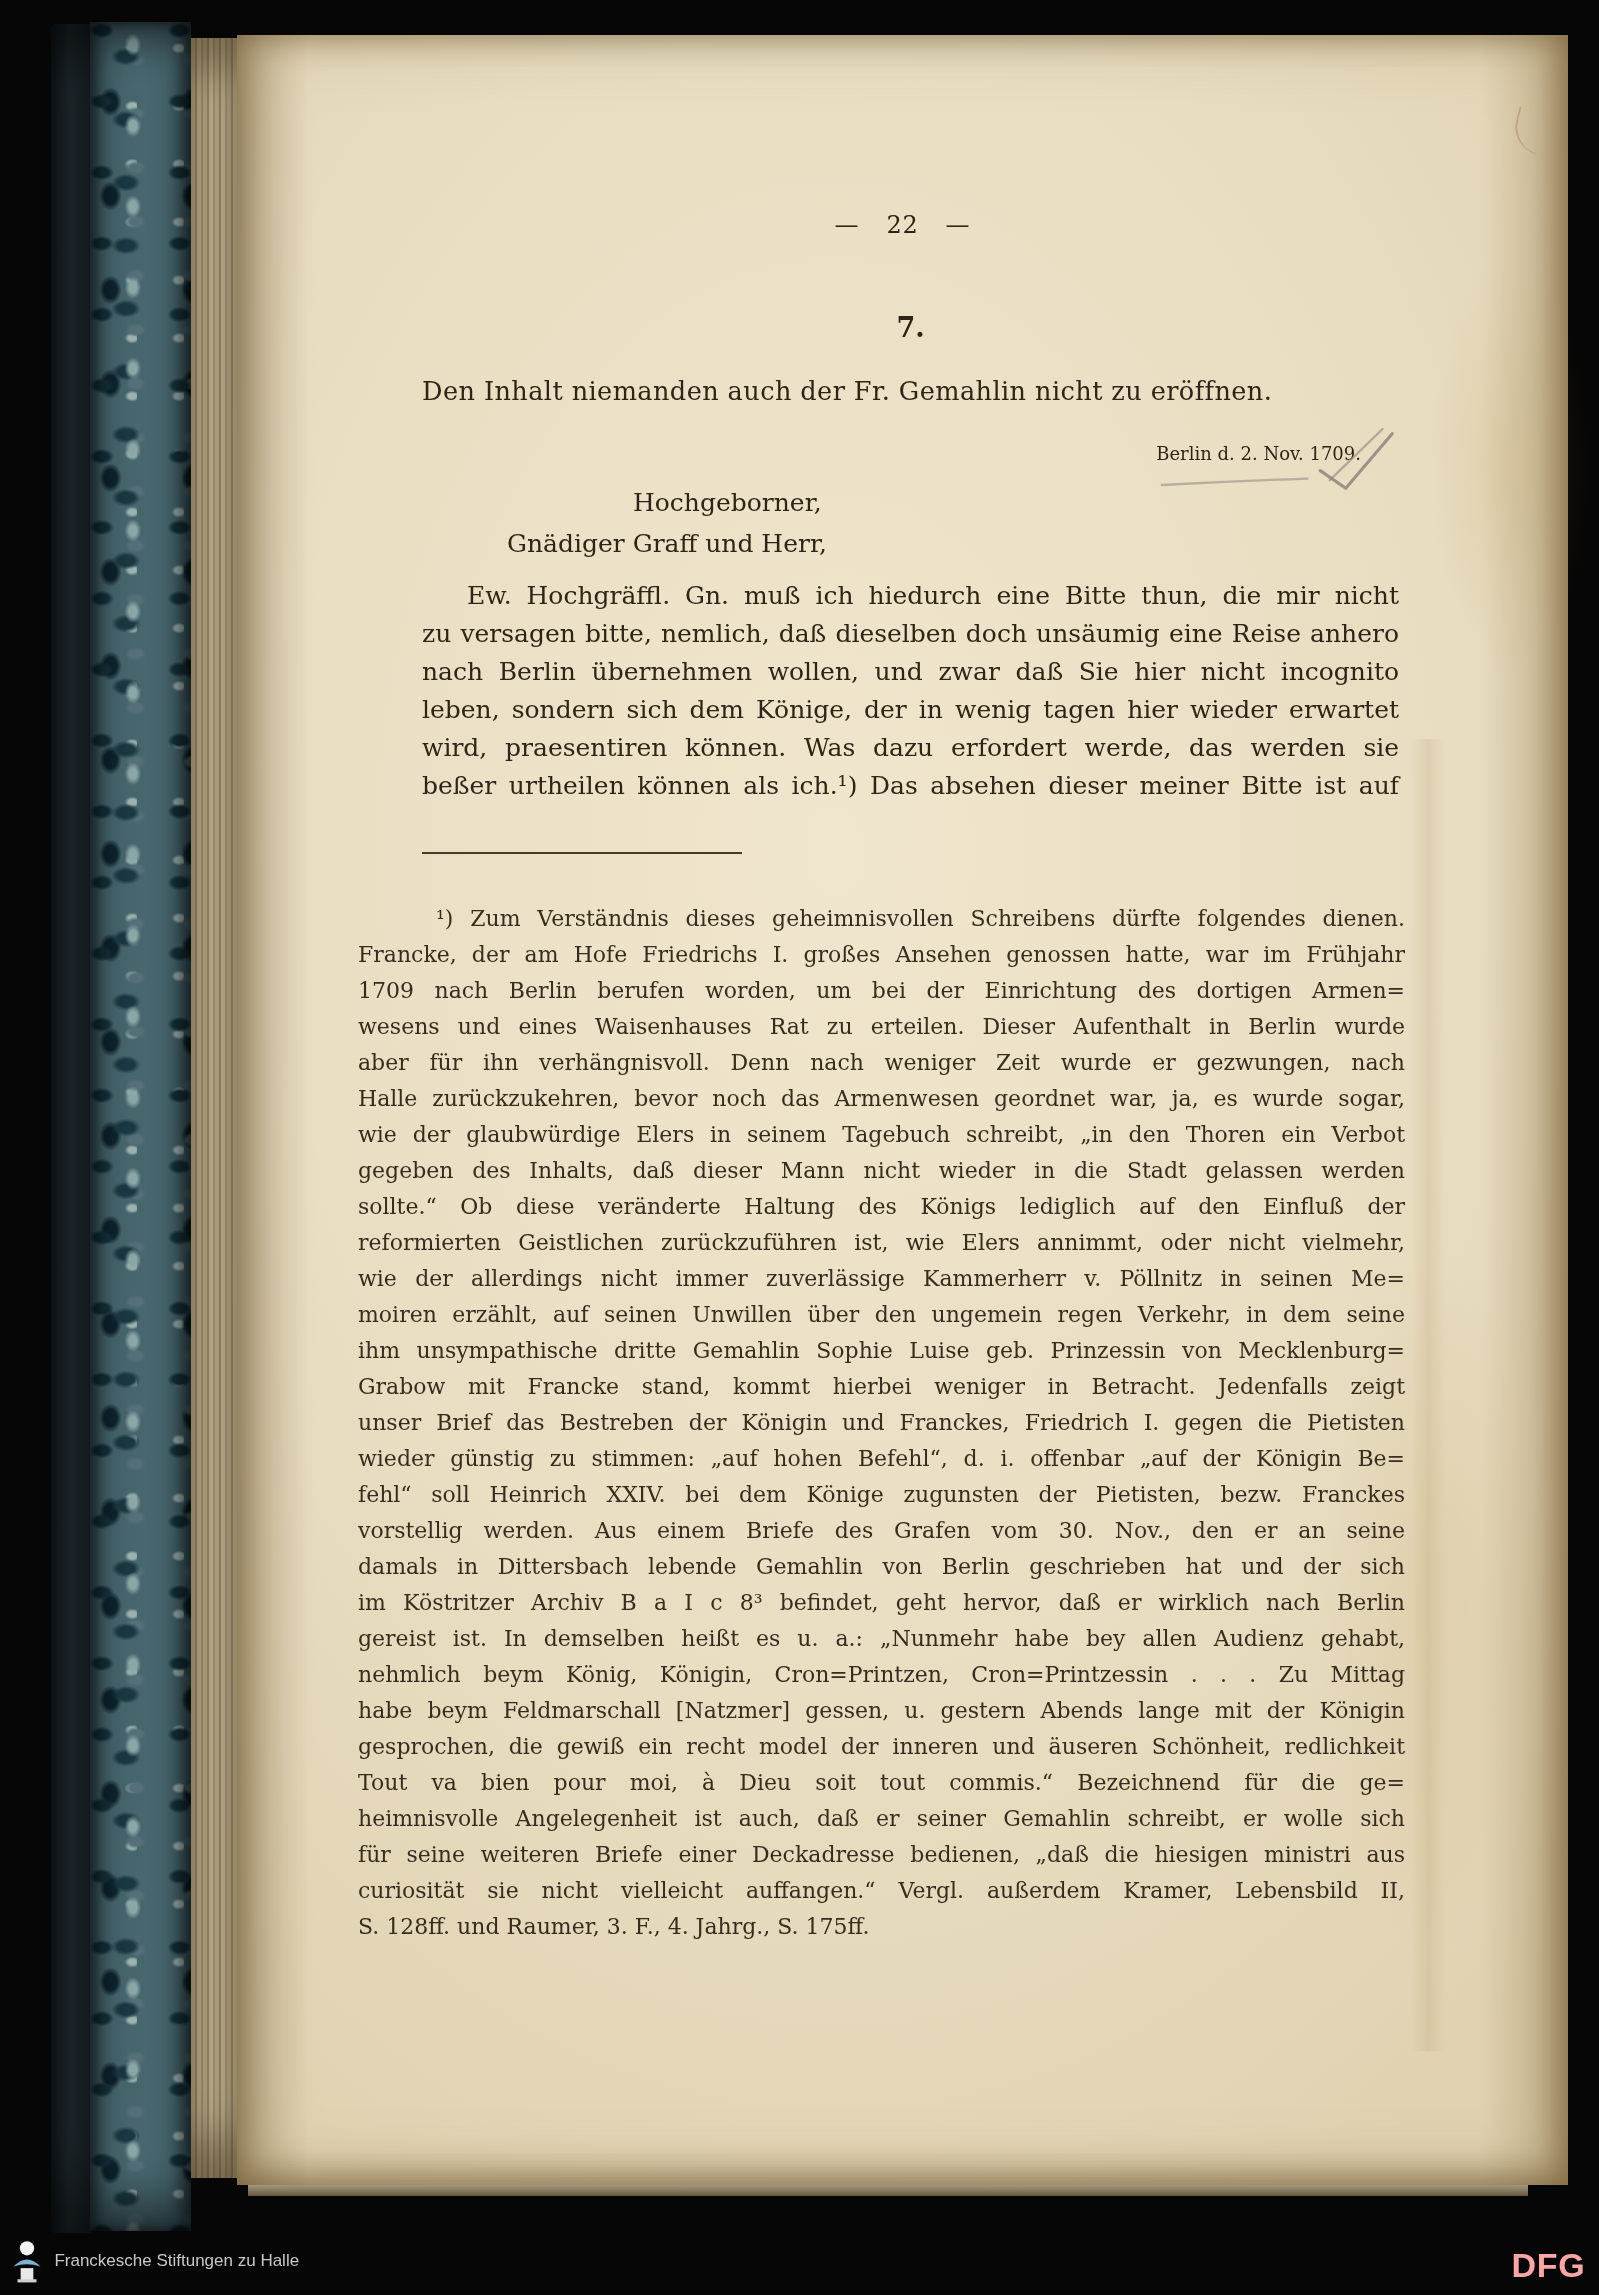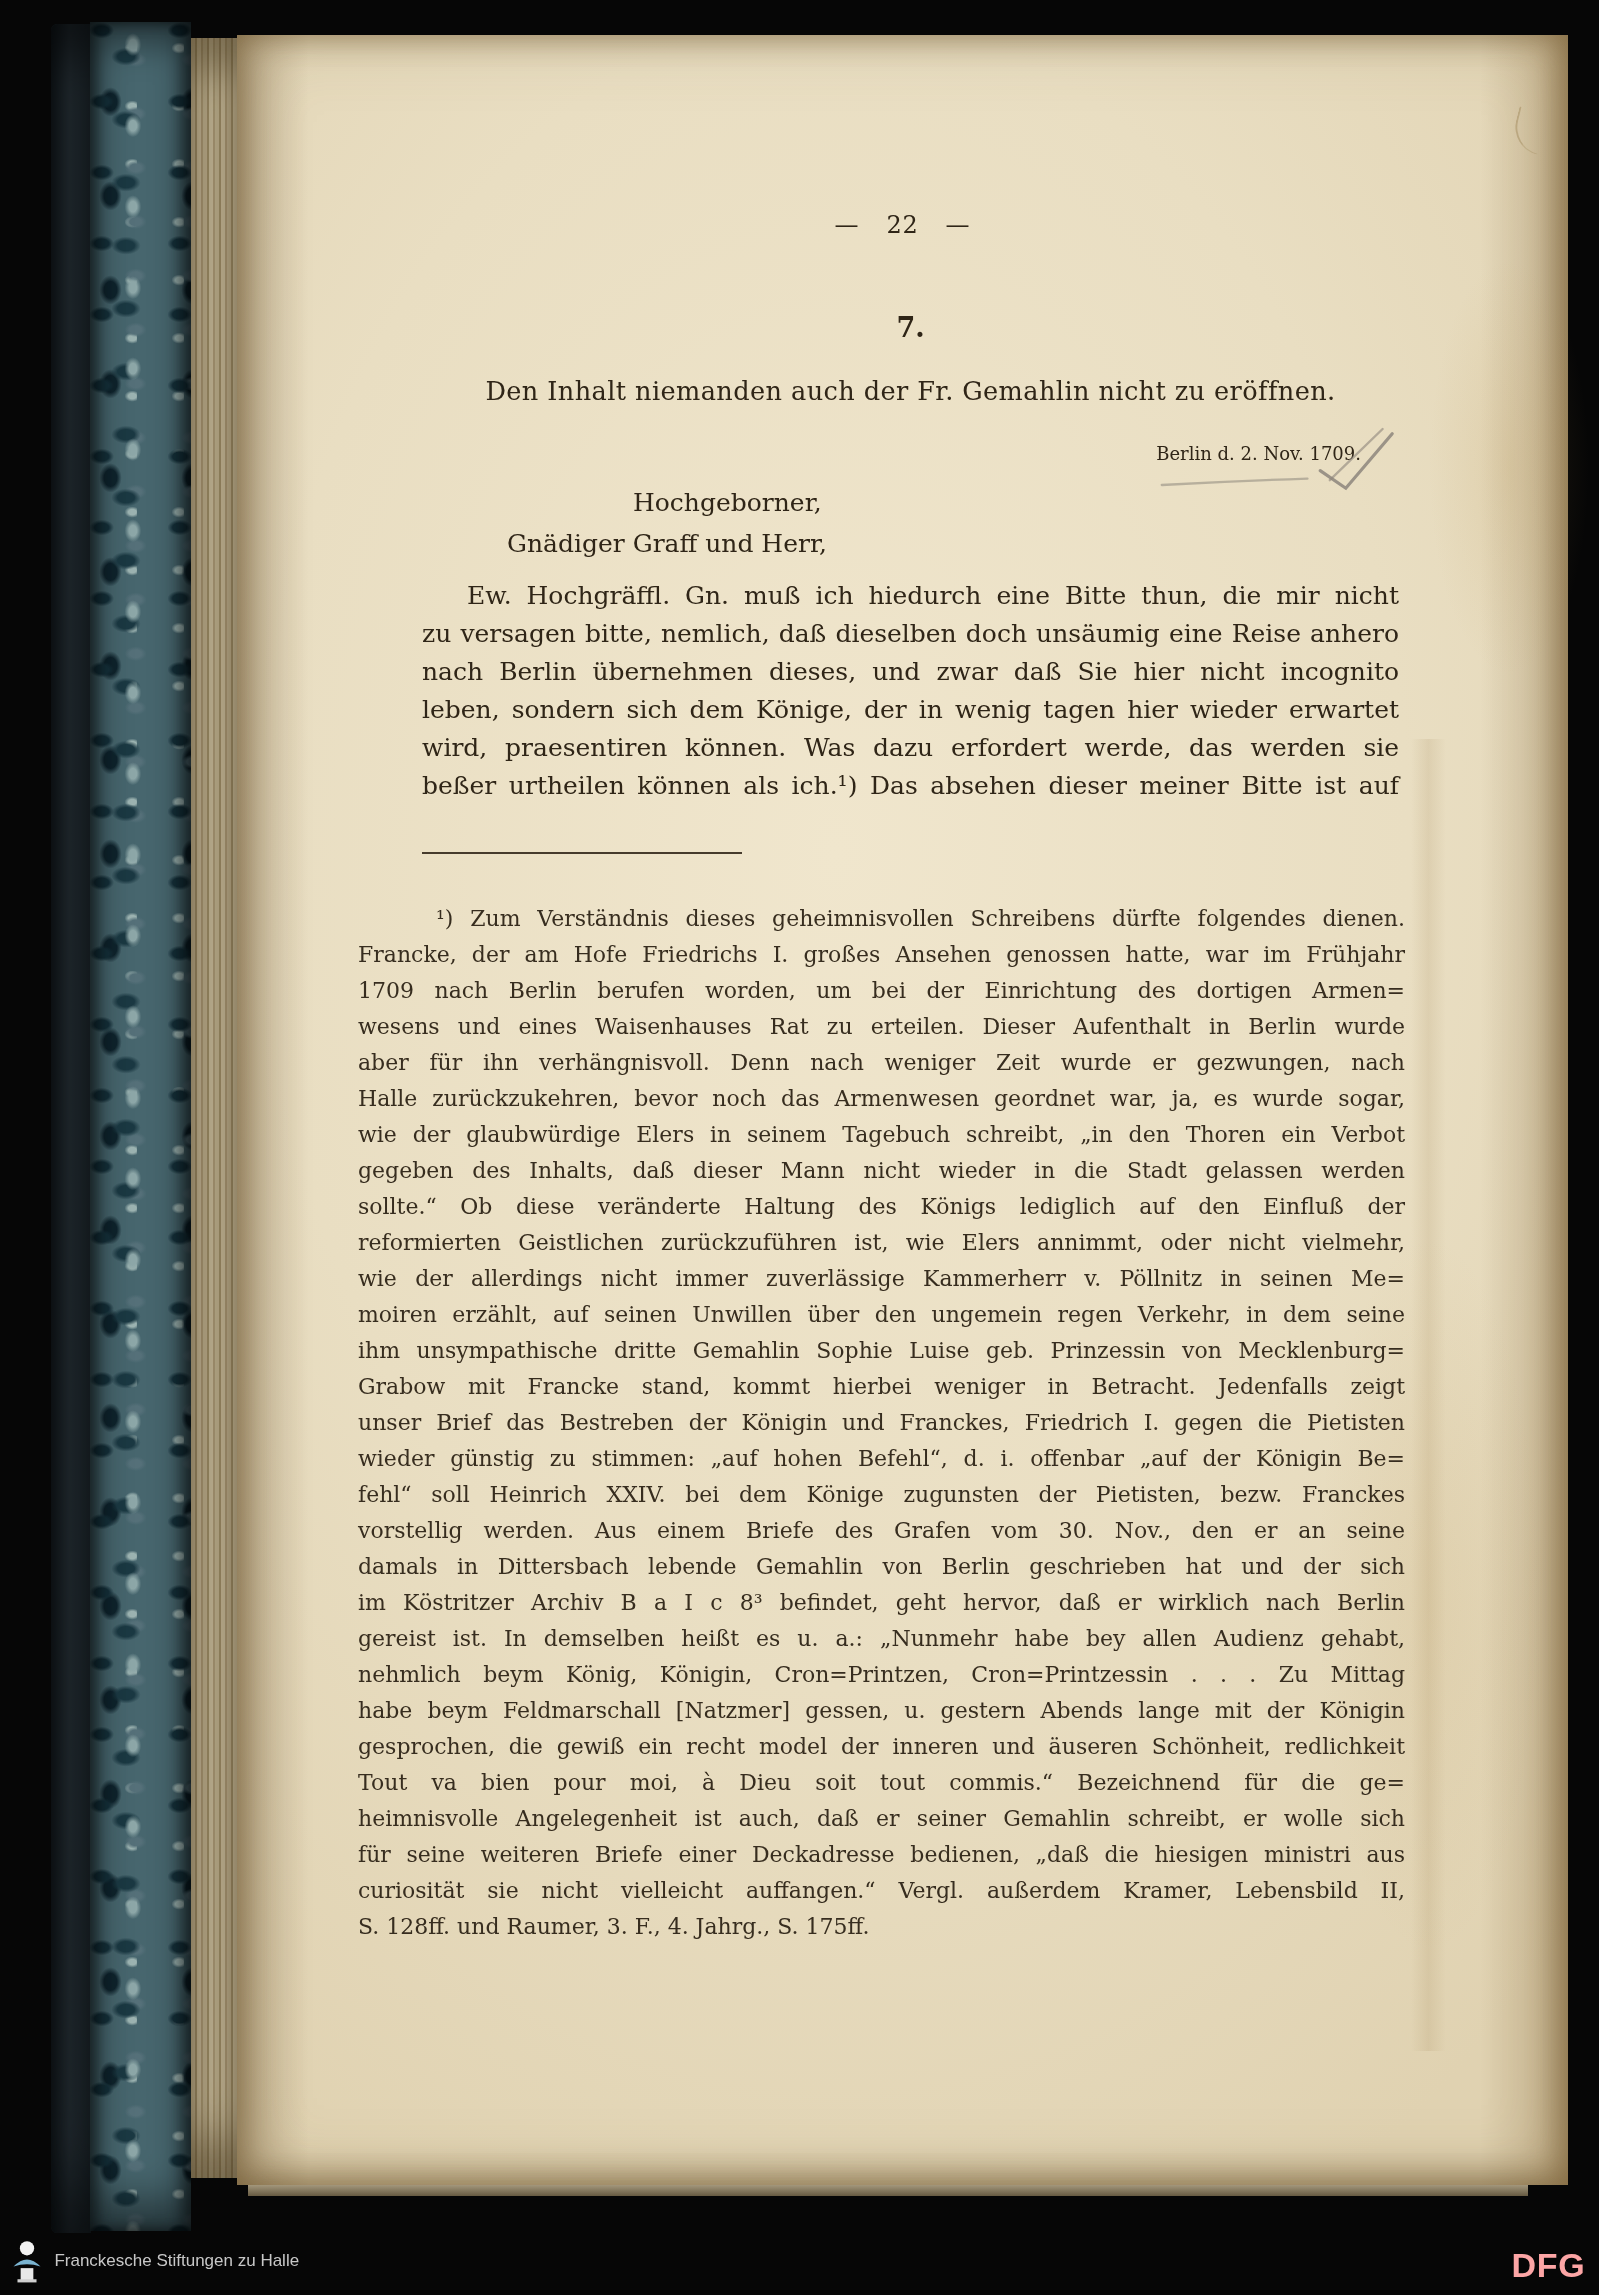--- a/index.html
+++ b/index.html
@@ -56,21 +56,21 @@
     background:radial-gradient(closest-side,rgba(180,145,80,.12),transparent);}
   .corner-mark{position:absolute;left:1277px;top:74px;width:27px;height:42px;
     border-left:2.4px solid rgba(150,125,75,.40);border-bottom:1.6px solid rgba(150,125,75,.25);
     border-radius:0 0 0 34px;transform:rotate(14deg);}
 
   
   .page-number{position:absolute;top:176px;left:0;right:0;display:flex;justify-content:center;
     gap:27px;font-size:24px;letter-spacing:0.8px;}
   .section-number{position:absolute;top:277px;left:185px;width:977px;text-align:center;
     font-size:27px;font-weight:700;}
-  .instruction{position:absolute;top:341px;left:185px;width:977px;text-align:center;
+  .instruction{position:absolute;top:341px;left:185px;width:977px;
     font-size:25.6px;letter-spacing:0.4px;}
   .dateline-row{position:absolute;top:408px;left:185px;width:977px;text-align:right;
     padding-right:38px;box-sizing:border-box;font-size:18px;}
   .salutation{position:absolute;font-size:25px;}
   .s1{top:453px;left:396px;}
   .s2{top:494px;left:270px;}
 
   .body-block{position:absolute;top:542px;left:185px;width:977px;
     font-size:25px;line-height:38px;}
   .footnote-rule{position:absolute;top:817px;left:185px;width:320px;height:1.6px;
@@ -131,21 +131,21 @@
       <path d="M216 70 L 282 6" fill="none" stroke="#8d867c" stroke-width="3" opacity="0.6" stroke-linecap="round"></path>
     </svg>
 
     <div class="salutation s1">Hochgeborner,</div>
     <div class="salutation s2">Gnädiger Graff und Herr,</div>
 
     <div class="body-block">
 
     <div class="line">Ew. Hochgräffl. Gn. muß ich hiedurch eine Bitte thun, die mir nicht</div>
         <div class="line">zu versagen bitte, nemlich, daß dieselben doch unsäumig eine Reise anhero</div>
-        <div class="line">nach Berlin übernehmen dieses, und zwar daß Sie hier nicht incognito</div>
+        <div class="line">nach Berlin übernehmen wollen, und zwar daß Sie hier nicht incognito</div>
         <div class="line">leben, sondern sich dem Könige, der in wenig tagen hier wieder erwartet</div>
         <div class="line">wird, praesentiren können.  Was dazu erfordert werde, das werden sie</div>
         <div class="line">beßer urtheilen können als ich.¹)  Das absehen dieser meiner Bitte ist auf</div>
       </div>
 
     <div class="footnote-rule"></div>
 
     <div class="footnote-block">
 
     <div class="line">¹) Zum Verständnis dieses geheimnisvollen Schreibens dürfte folgendes dienen.</div>

